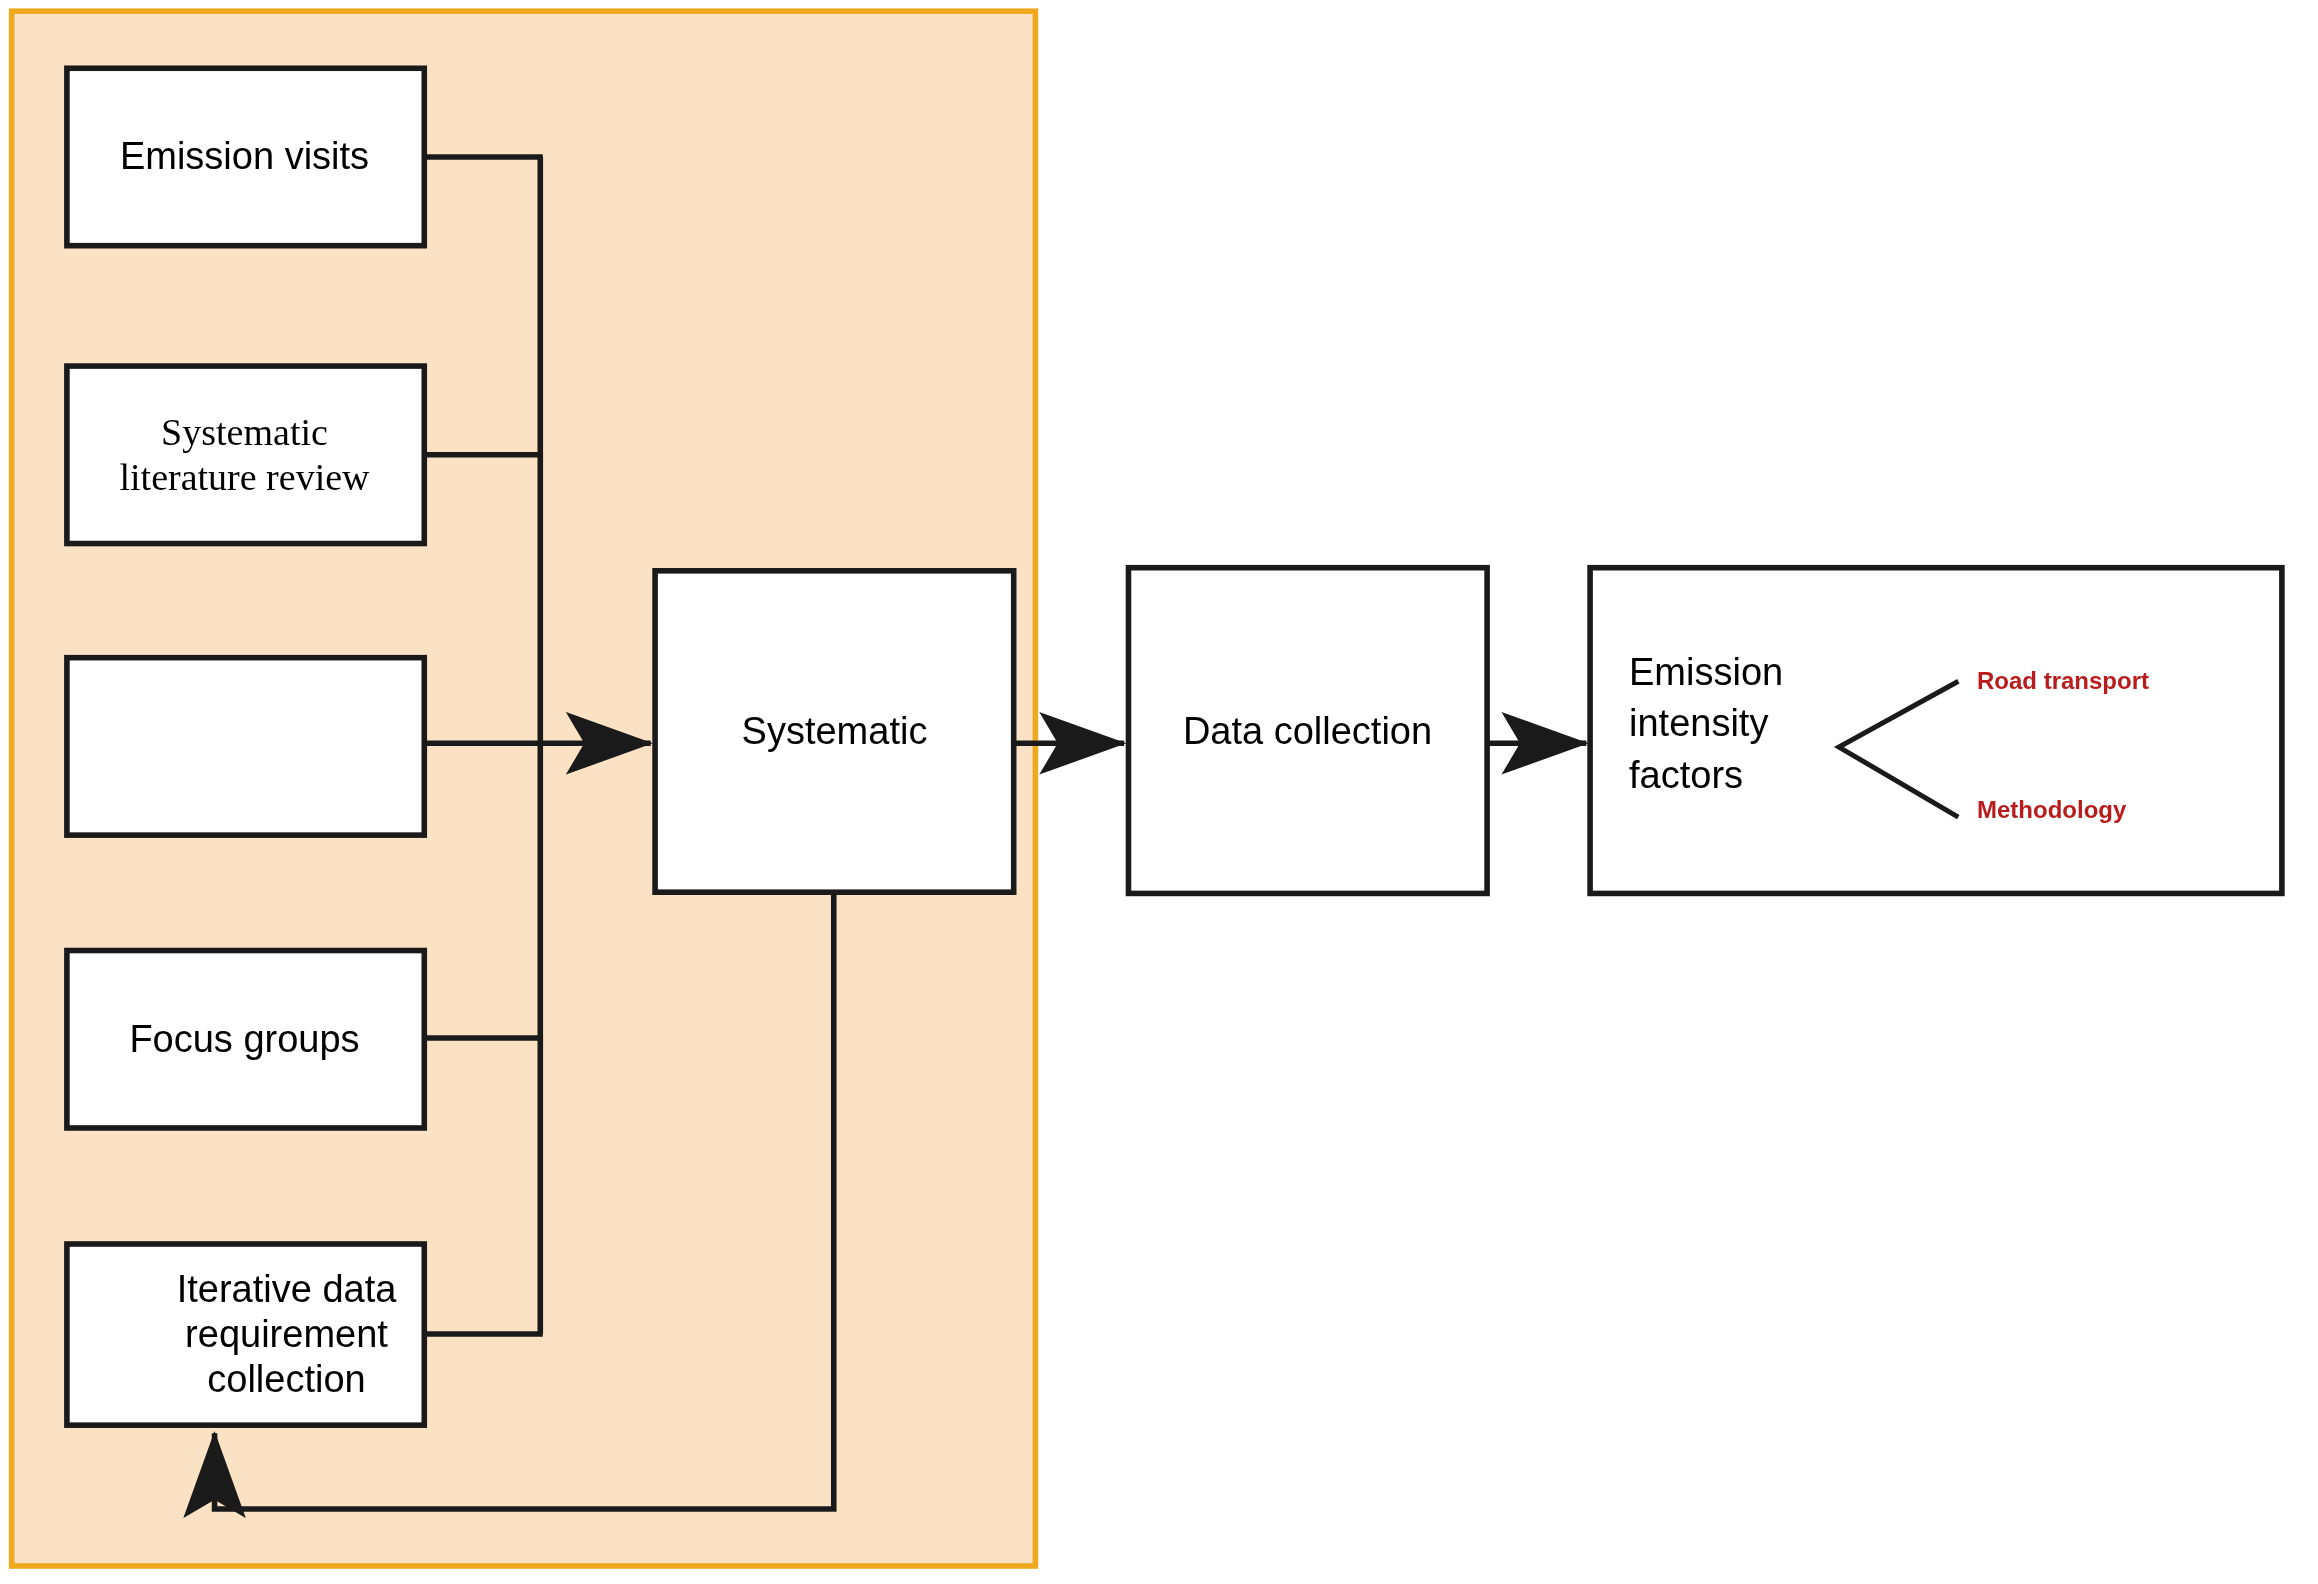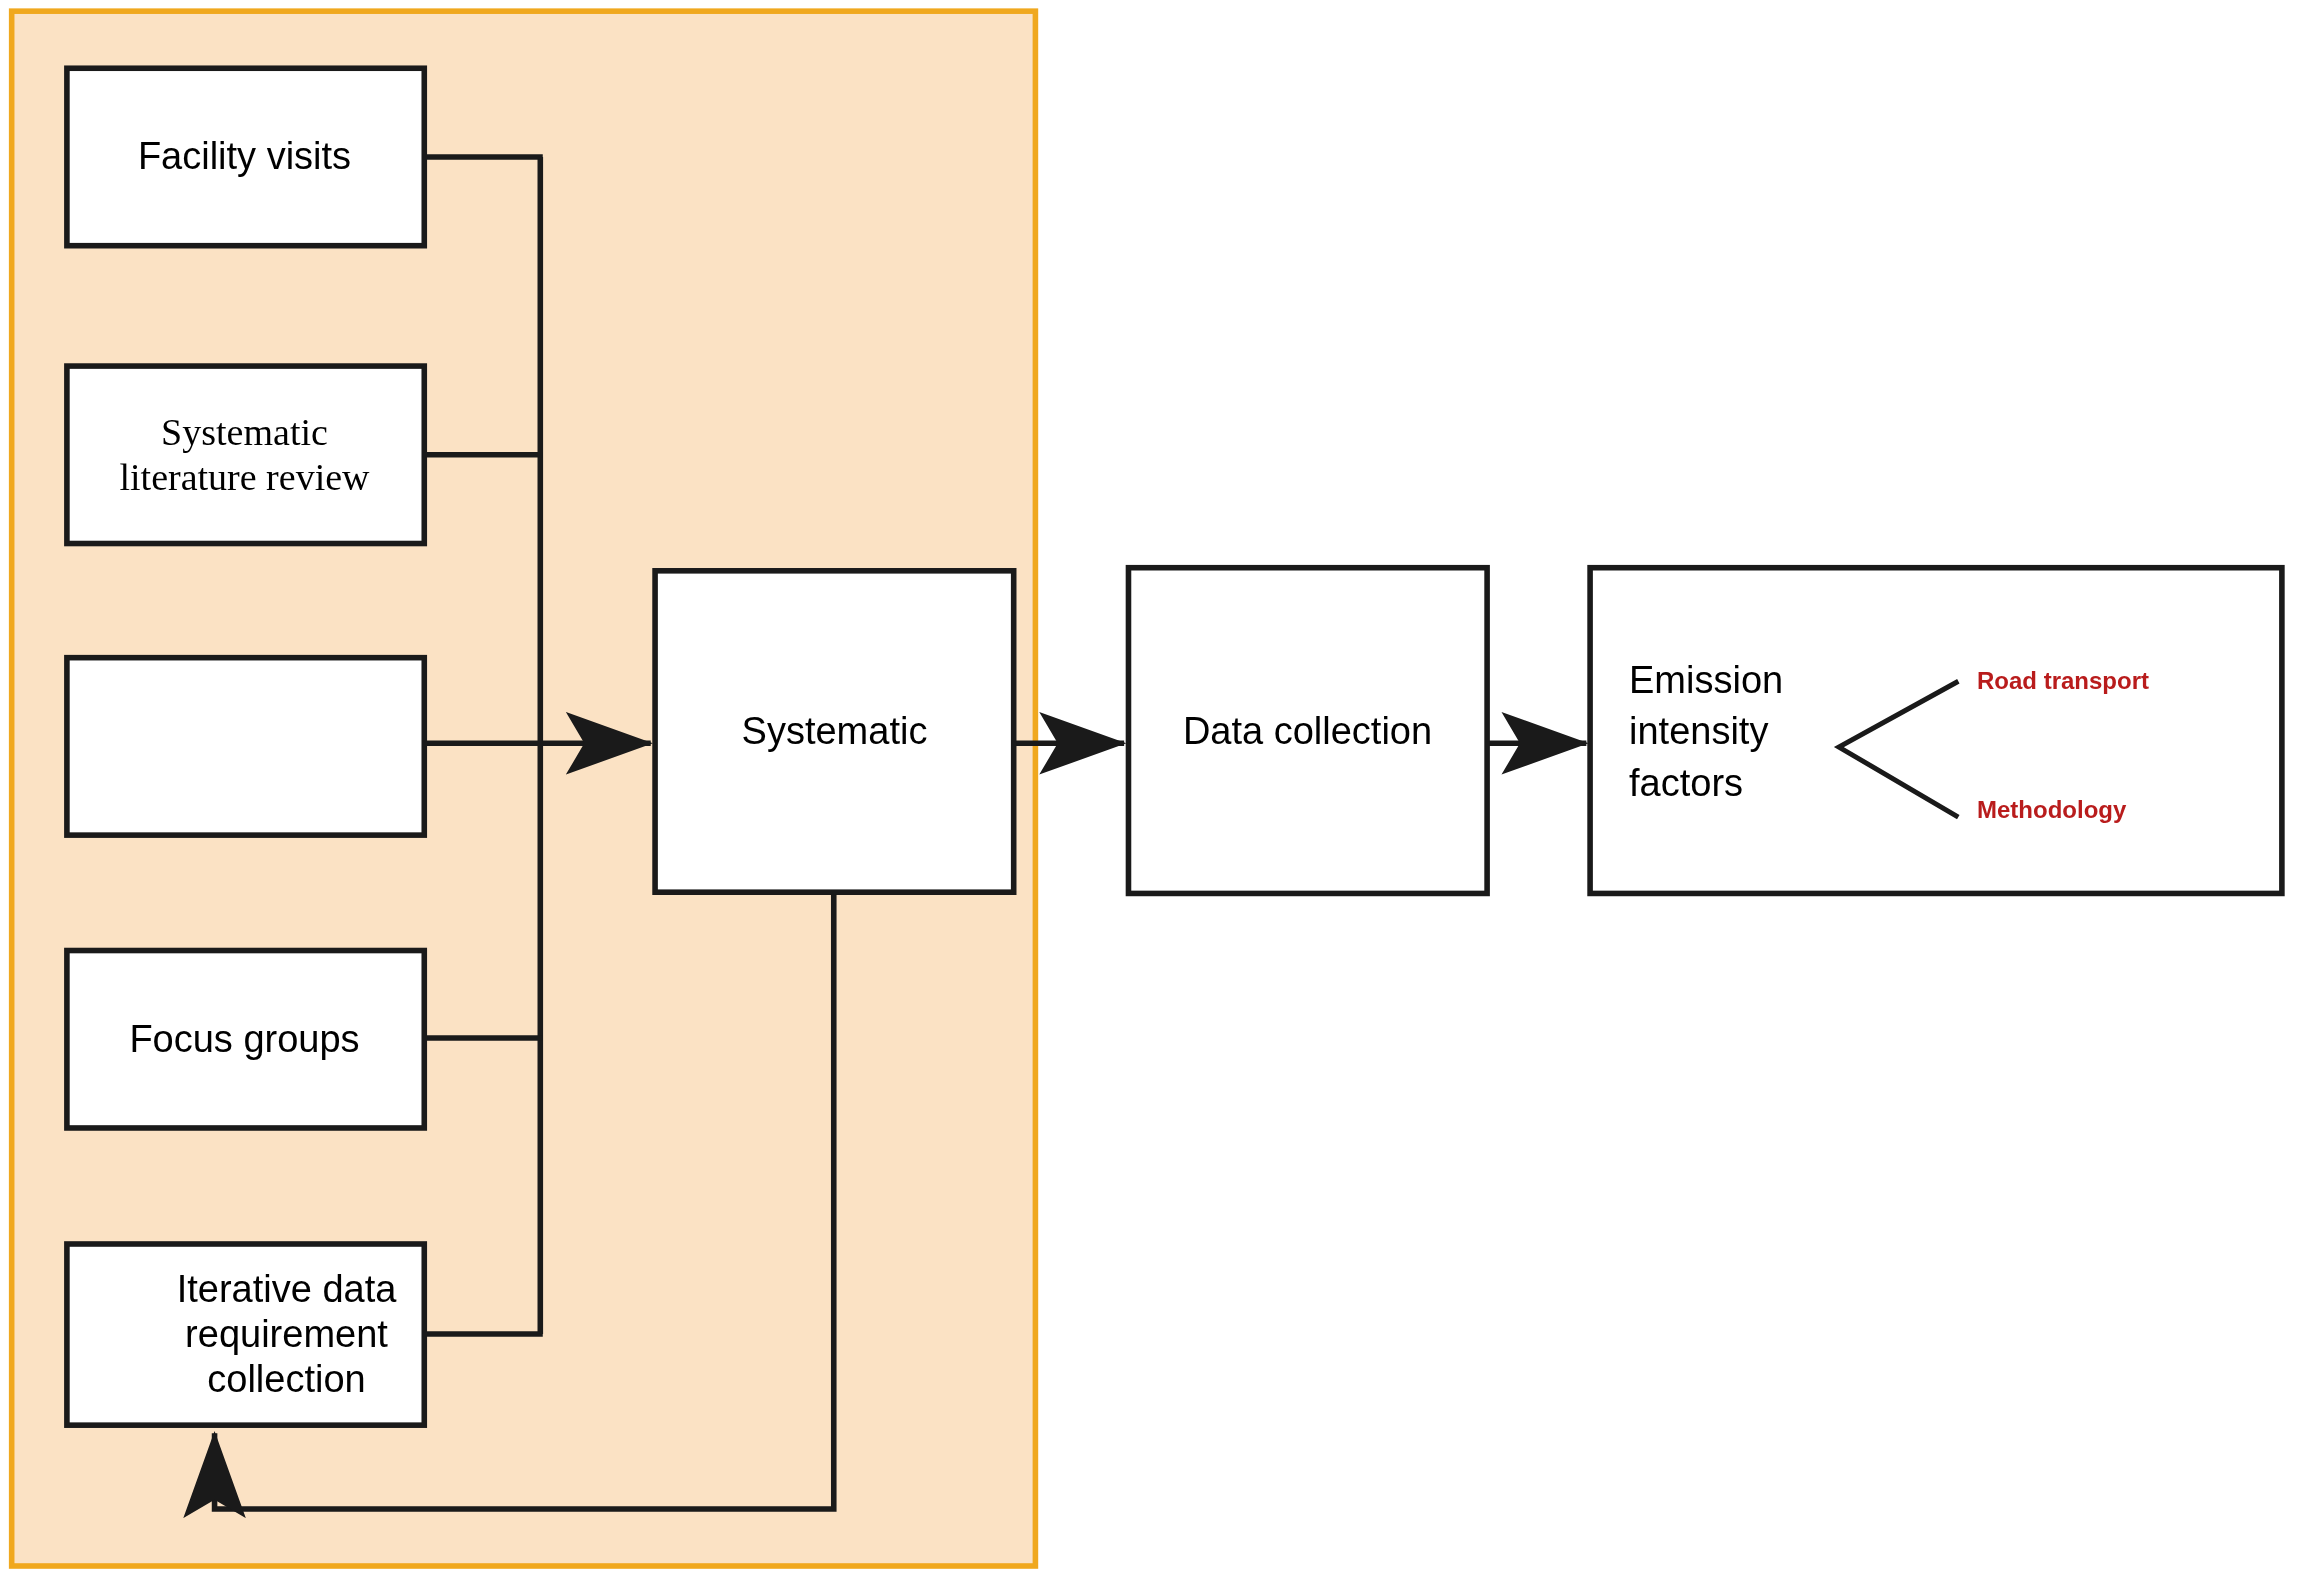--- a/index.html
+++ b/index.html
@@ -77,38 +77,38 @@
 
     <rect x="1055" y="920" width="578" height="518" fill="#FFFFFF" stroke="#1A1A1A" stroke-width="9"></rect>
 
     <rect x="1818" y="915" width="578" height="525" fill="#FFFFFF" stroke="#1A1A1A" stroke-width="9"></rect>
 
     <rect x="2562" y="915" width="1115" height="525" fill="#FFFFFF" stroke="#1A1A1A" stroke-width="9"></rect>
 
     <path d="M3152,1100 L2963,1204 L3152,1315" fill="none" stroke="#1A1A1A" stroke-width="8" stroke-linecap="square" stroke-linejoin="miter"></path>
   </svg>
 
-  <div class="node-label" style="left:66px;top:68px;width:357px;height:177px;">Facility visits</div>
+  <div class="node-label" style="left:66px;top:68px;width:357px;height:177px;">Emission visits</div>
 
   <div class="node-label" style="left:66px;top:366px;width:357px;height:177px;font-family:Liberation Serif, serif;">Systematic
 literature review</div>
 
 
   <div class="node-label" style="left:66px;top:951px;width:357px;height:177px;">Focus groups</div>
 
   <div class="node-label" style="left:66px;top:1244px;width:357px;height:181px;padding-left:42px;">Iterative data
 requirement
 collection</div>
 
   <div class="node-label" style="left:655px;top:571px;width:359px;height:321px;">Systematic</div>
 
   <div class="node-label" style="left:1128px;top:568px;width:359px;height:326px;">Data collection</div>
 
   <div class="node-label multiline" style="left:1629px;top:647px;width:205px;height:199px;
-              display:block;text-align:left;line-height:1.35;margin-top:8px;">Emission
+              display:block;text-align:left;line-height:1.35;">Emission
 intensity
 factors</div>
 
   <div class="free-label" style="left:1977px;top:667px;">Road transport</div>
 
   <div class="free-label" style="left:1977px;top:796px;">Methodology</div>
 
 </div>
 
 

